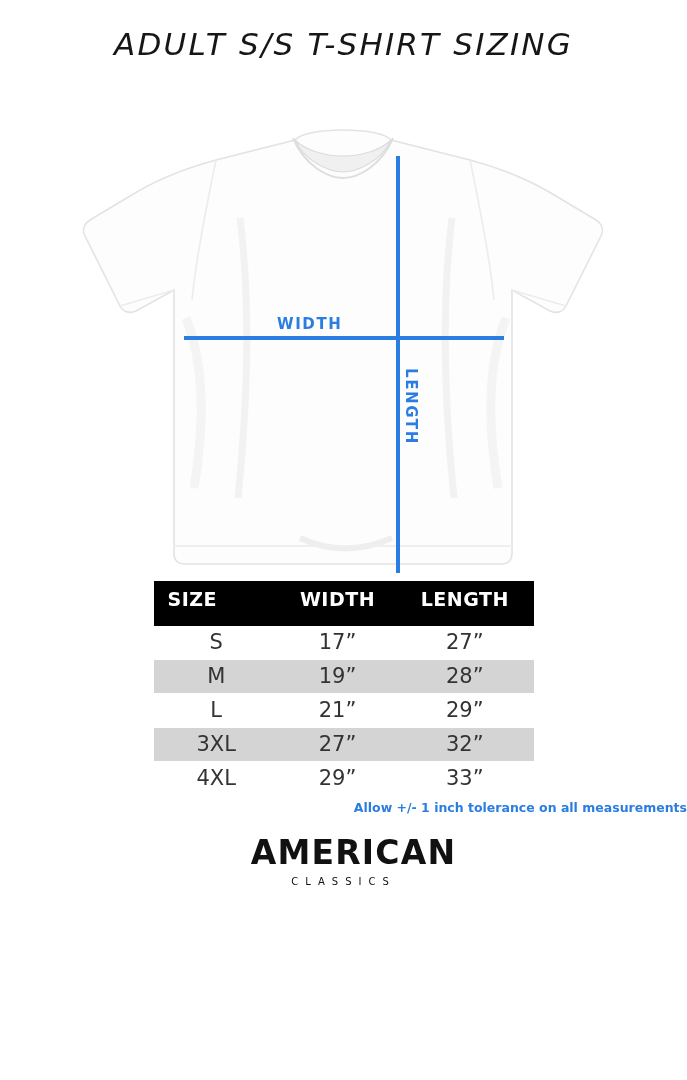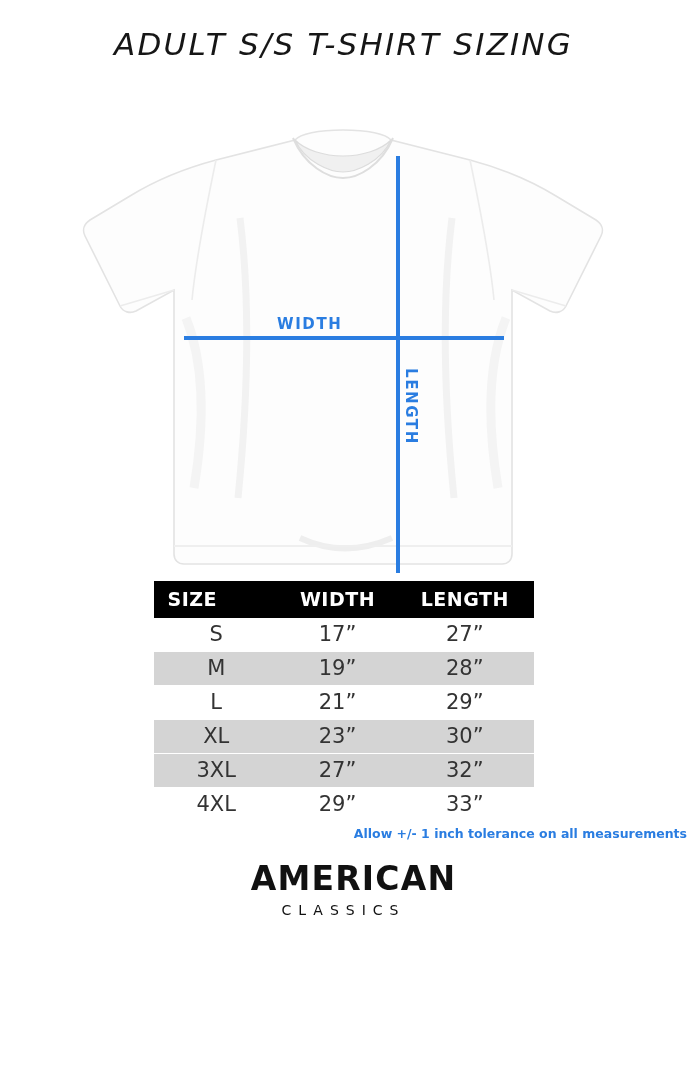--- a/index.html
+++ b/index.html
@@ -69,21 +69,21 @@
     border-collapse: collapse;
     width: 100%;
     font-family: "DejaVu Sans", sans-serif;
   }
   table.size-table thead th {
     background: #000000;
     color: #ffffff;
     font-size: 19px;
     font-weight: bold;
     letter-spacing: 0.5px;
-    padding: 7px 0 8px 0;
+    padding: 7px 0 16px 0;
     text-align: center;
   }
   table.size-table thead th.col-size {
     text-align: left;
     padding-left: 14px;
     width: 33%;
   }
   table.size-table tbody td {
     font-size: 21px;
     font-weight: 400;
@@ -116,21 +116,21 @@
   }
   .brand-main {
     font-size: 33px;
     font-weight: bold;
     letter-spacing: 1.2px;
     color: #111111;
     font-family: "DejaVu Sans", sans-serif;
     margin-left: 20px;
   }
   .brand-sub {
-    font-size: 14px;
+    font-size: 10px;
     letter-spacing: 7px;
     color: #111111;
     margin-top: 4px;
     font-family: "DejaVu Sans", sans-serif;
   }
 </style>
 </head>
 <body>
 
 <h1 class="page-title">ADULT S/S T-SHIRT SIZING</h1>
@@ -208,25 +208,20 @@
         <td>M</td>
         <td>19”</td>
         <td>28”</td>
       </tr>
       <tr class="odd">
         <td>L</td>
         <td>21”</td>
         <td>29”</td>
       </tr>
       <tr class="even">
-        <td>XL</td>
-        <td>23”</td>
-        <td>30”</td>
-      </tr>
-      <tr class="even">
         <td>3XL</td>
         <td>27”</td>
         <td>32”</td>
       </tr>
       <tr class="odd">
         <td>4XL</td>
         <td>29”</td>
         <td>33”</td>
       </tr>
     </tbody>

